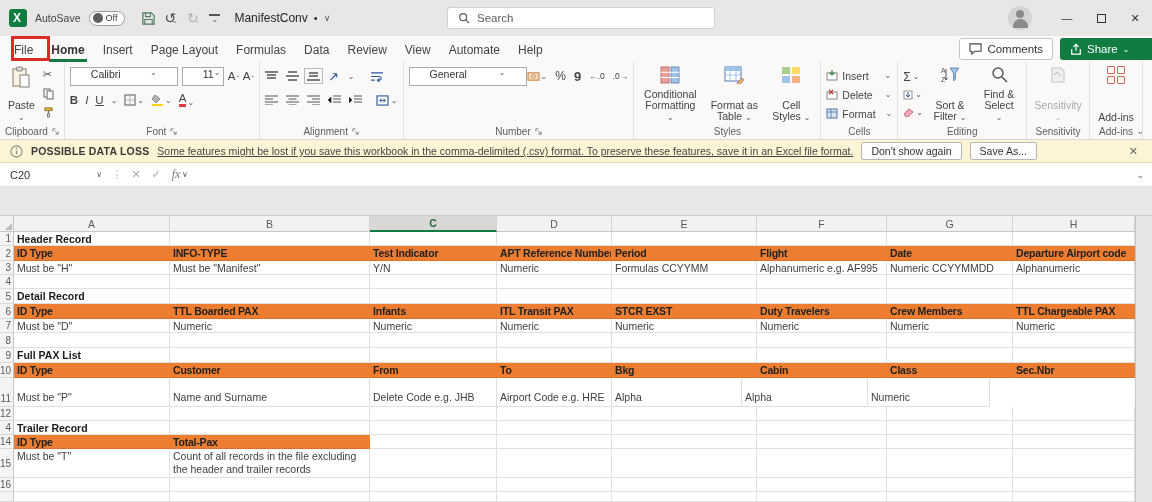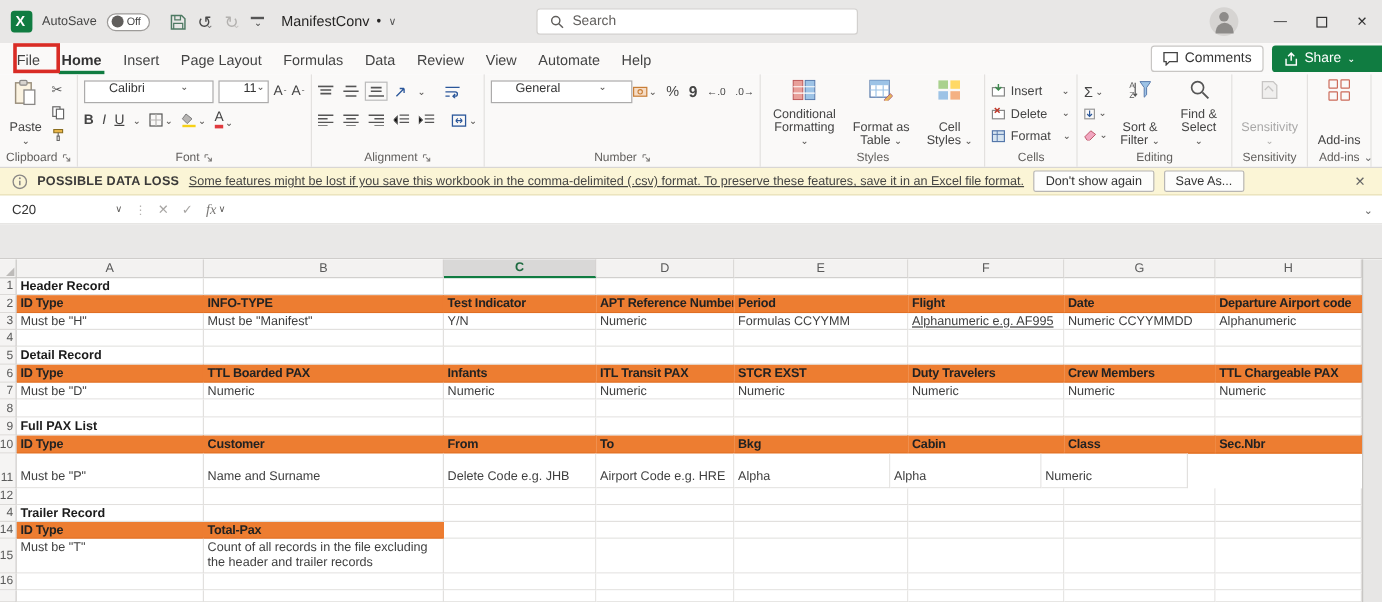--- a/index.html
+++ b/index.html
@@ -591,21 +591,21 @@
       </div>
       <div class="grow data" style="height: 14px;">
         <div class="rh">
           <span>3</span>
         </div>
         <div class="cell c0" style="width: 156px;">Must be "H"</div>
         <div class="cell c1" style="width: 200px;">Must be "Manifest"</div>
         <div class="cell c2" style="width: 127px;">Y/N</div>
         <div class="cell c3" style="width: 115px;">Numeric</div>
         <div class="cell c4" style="width: 145px;">Formulas CCYYMM</div>
-        <div class="cell c5" style="width: 130px; text-decoration: underline;">Alphanumeric e.g. AF995</div>
+        <div class="cell c5" style="width: 130px;">Alphanumeric e.g. AF995</div>
         <div class="cell c6" style="width: 126px;">Numeric CCYYMMDD</div>
         <div class="cell c7" style="width: 122px;">Alphanumeric</div>
       </div>
       <div class="grow data" style="height: 14px;">
         <div class="rh">
           <span>4</span>
         </div>
         <div class="cell c0" style="width: 156px;"></div>
         <div class="cell c1" style="width: 200px;"></div>
         <div class="cell c2" style="width: 127px;"></div>

